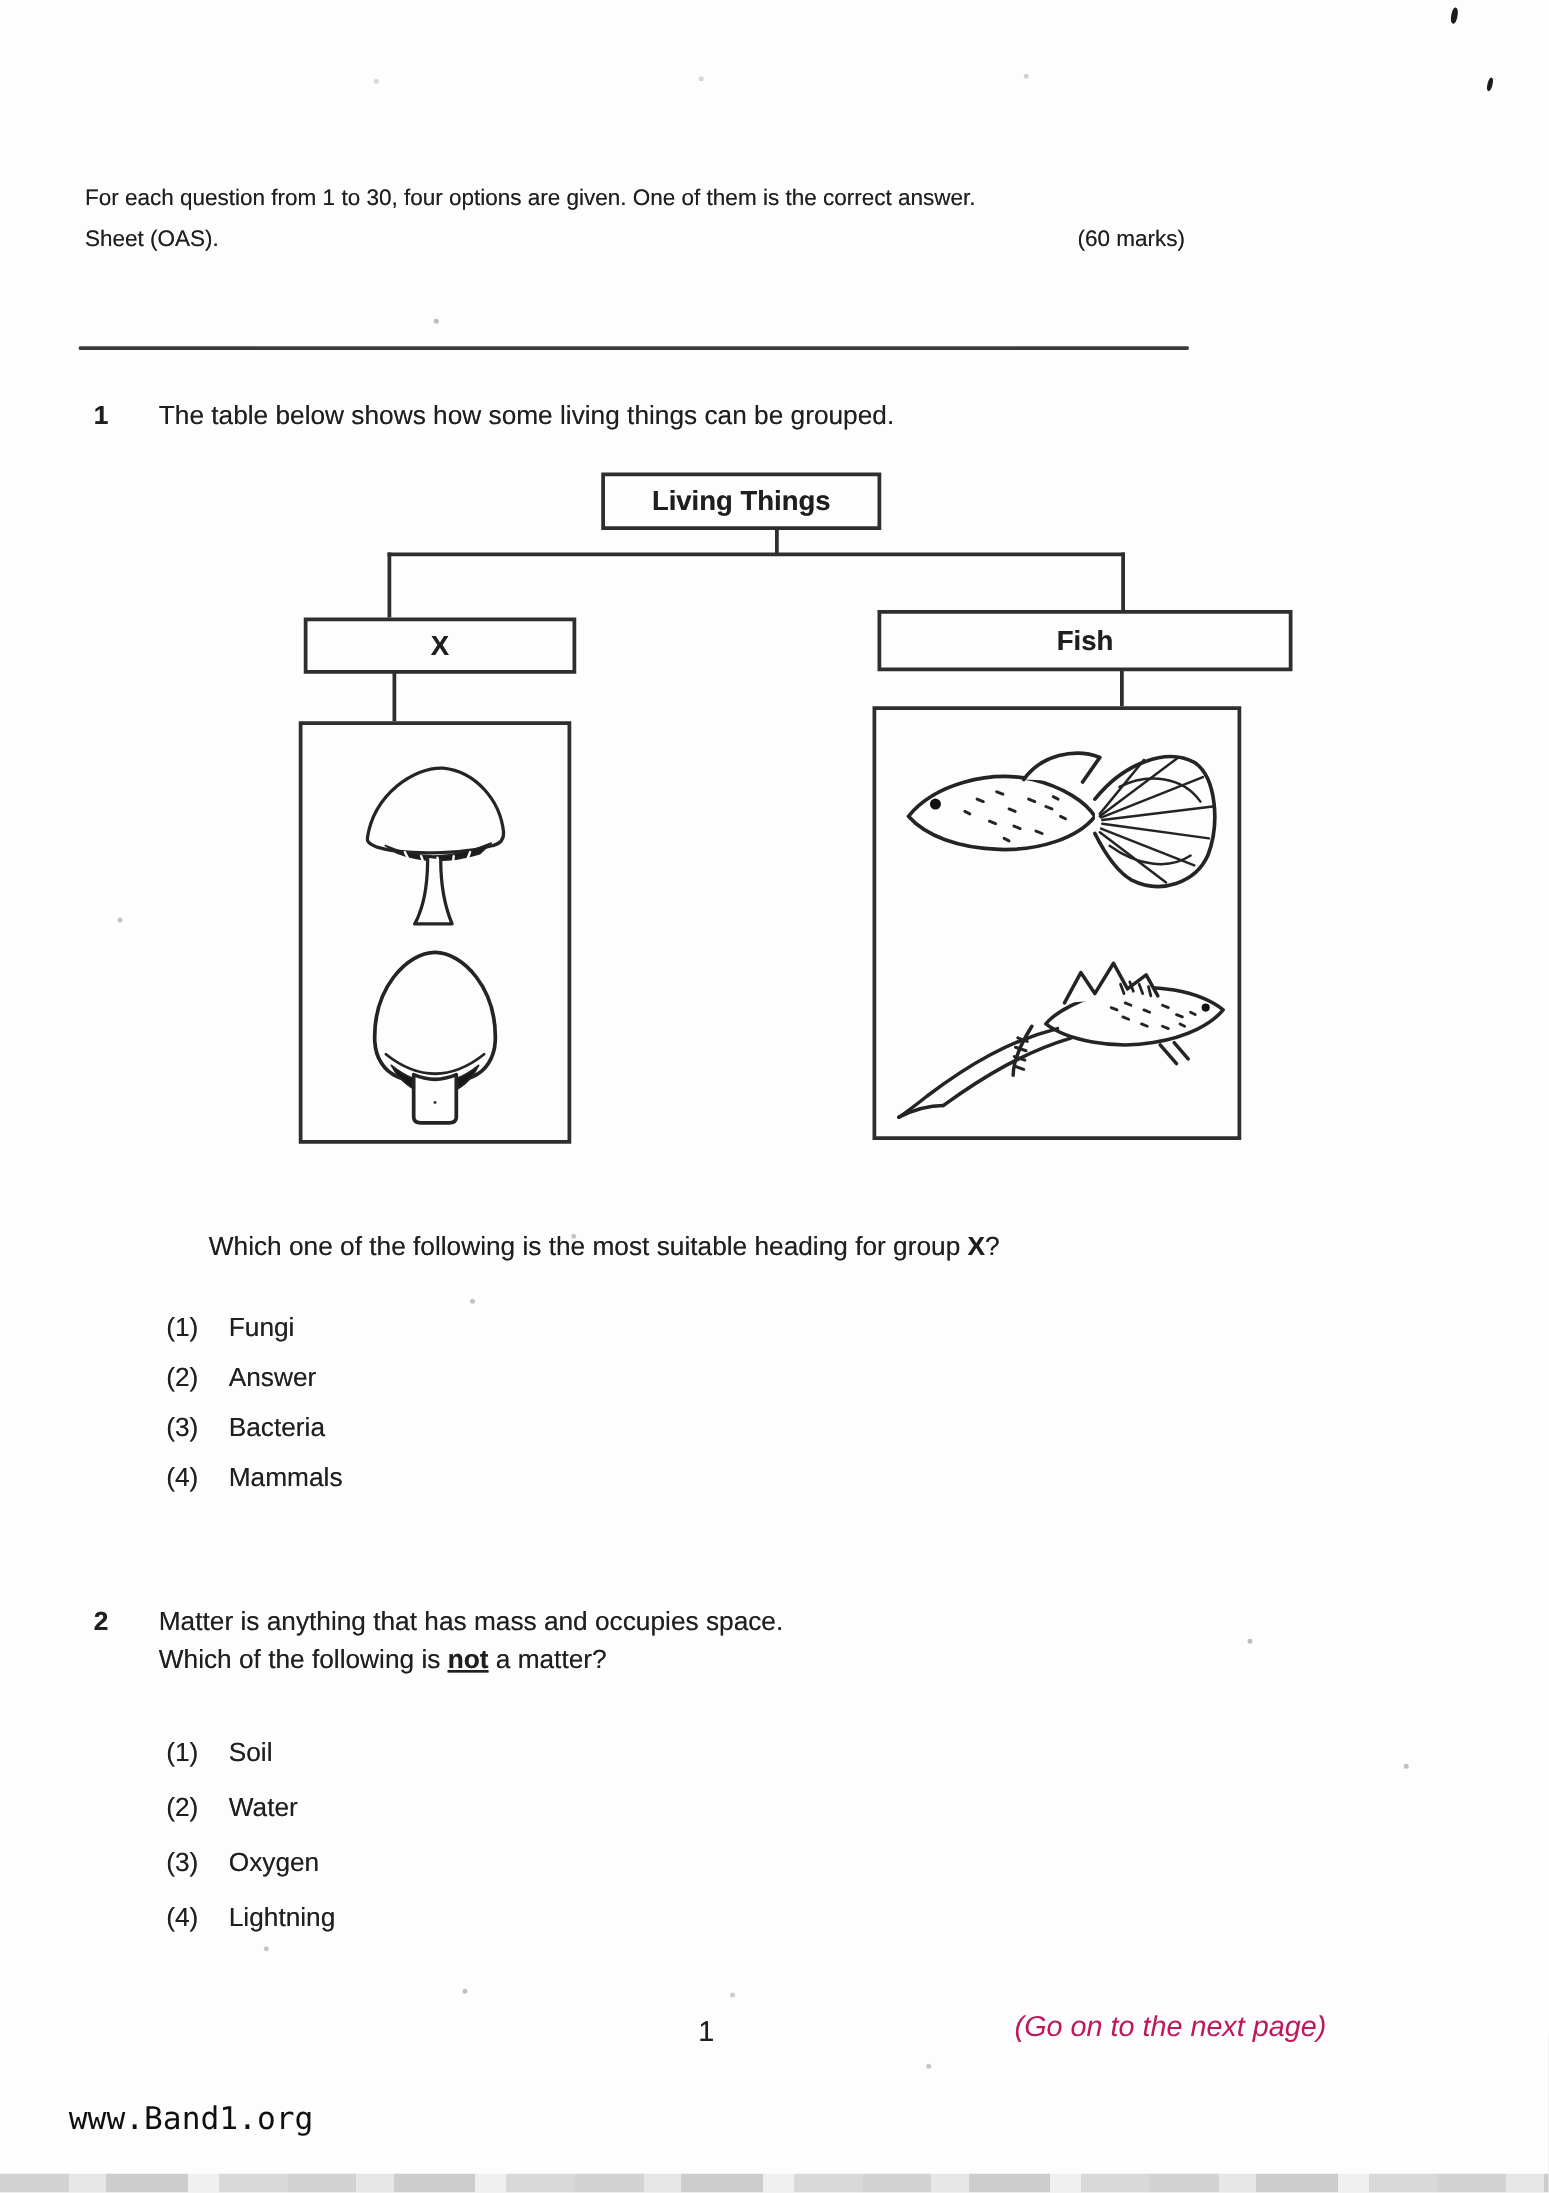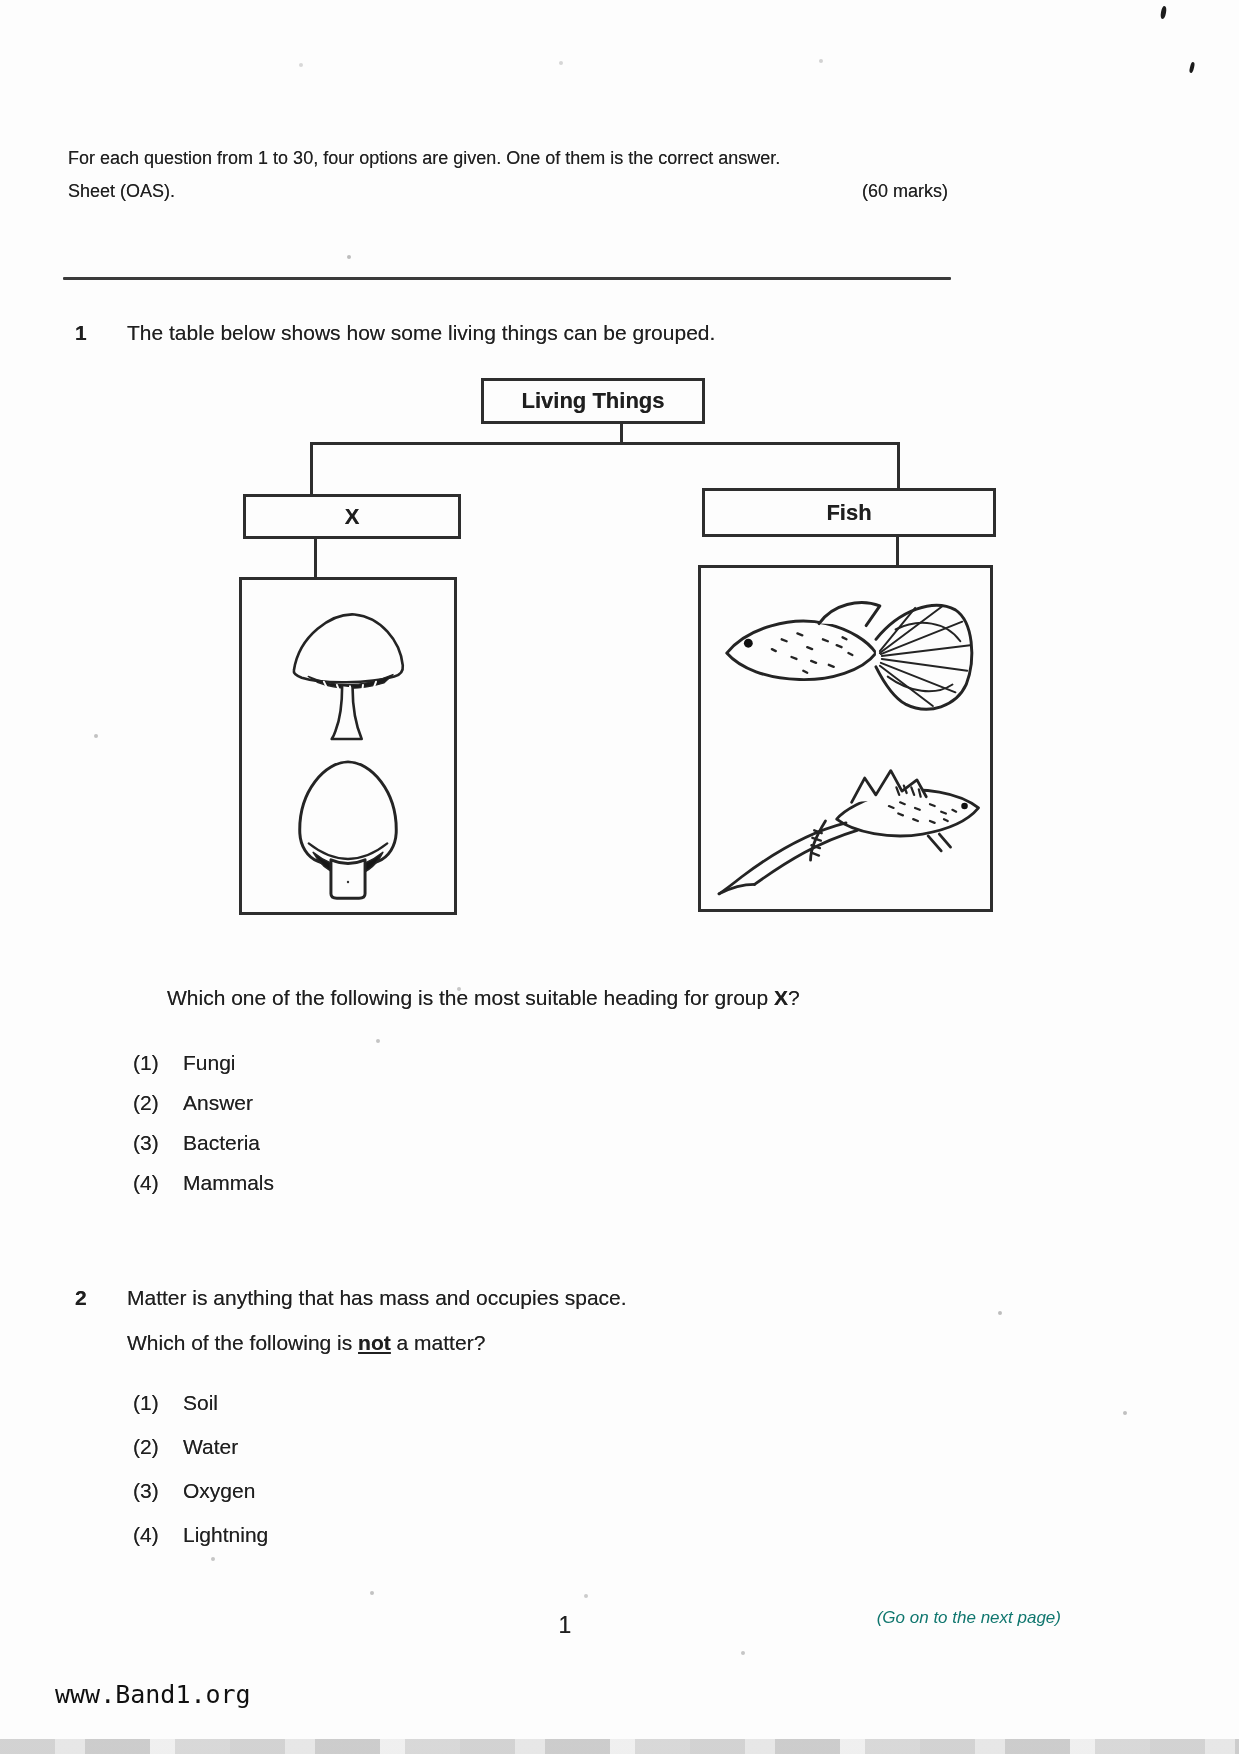--- a/index.html
+++ b/index.html
@@ -13,53 +13,53 @@
   
   .instructions{position:absolute;left:68px;top:142px;width:880px;font-size:18px;line-height:33px;}
   .instructions .iline{display:block;white-space:nowrap;}
   .instructions .line3{display:flex;justify-content:space-between;white-space:nowrap;}
   .rule{position:absolute;left:63px;top:277px;width:888px;height:3px;background:#3b3b3b;border-radius:1px;}
   
   .qrow{position:absolute;display:flex;font-size:21px;line-height:30px;}
   .qnum{font-weight:700;width:52px;flex:0 0 52px;}
   .q1{left:75px;top:318px;}
   .q2{left:75px;top:1283px;}
-  .q2 .qline2{margin-top:15px;}
+  .q2 .qline2{}
   .emph{font-weight:700;text-decoration:underline;}
   .stem{position:absolute;left:127px;top:986px;font-size:21px;margin-left:40px;}
   .stem b{font-weight:700;}
   
   .opts{position:absolute;left:133px;font-size:21px;}
   .opts.q1opts{top:1050px;}
   .opts.q2opts{top:1390px;}
   .optrow{display:flex;}
   .q1opts .optrow{margin-bottom:14px;line-height:26px;}
   .q2opts .optrow{margin-bottom:18px;line-height:26px;}
   .optnum{width:50px;flex:0 0 50px;}
   
   .dbox{position:absolute;border:3px solid #2e2e2e;background:#fdfdfd;
         display:flex;align-items:center;justify-content:center;
         font-weight:700;font-size:22px;}
   .lt-box{left:481px;top:378px;width:224px;height:46px;}
   .x-box{left:243px;top:494px;width:218px;height:45px;}
-  .fish-box{left:702px;top:488px;width:294px;height:49px;text-align:right;}
+  .fish-box{left:702px;top:488px;width:332px;height:49px;text-align:right;}
   .dline{position:absolute;background:#2e2e2e;}
   .stub   {left:620px;top:423px;width:3px;height:21px;}
   .hline  {left:310px;top:442px;width:590px;height:3px;}
   .lvline {left:310px;top:442px;width:3px;height:54px;}
   .rvline {left:897px;top:442px;width:3px;height:48px;}
   .xconn  {left:314px;top:538px;width:3px;height:40px;}
   .fconn  {left:896px;top:536px;width:3px;height:30px;}
   .picbox{position:absolute;border:3px solid #2e2e2e;background:#fdfdfd;
           display:flex;flex-direction:column;align-items:center;justify-content:space-around;padding:6px 0;}
   .left-pic{left:239px;top:577px;width:218px;height:338px;}
   .right-pic{left:698px;top:565px;width:295px;height:347px;}
   
   .pagenum{position:absolute;left:540px;top:1612px;width:50px;text-align:center;font-size:23px;}
-  .goon{position:absolute;right:178px;top:1608px;font-size:17px;font-style:italic;color:#0f766e;}
+  .goon{position:absolute;right:178px;top:1608px;font-size:23px;font-style:italic;color:#be185d;}
   .watermark{position:absolute;left:55px;top:1680px;font-family:"DejaVu Sans Mono",monospace;font-size:25px;color:#101010;}
   .bottombar{position:absolute;left:0;bottom:0;width:100%;height:15px;opacity:.85;
     background:repeating-linear-gradient(90deg,#cbcbcb 0 55px,#e3e3e3 55px 85px,#c4c4c4 85px 150px,#ededed 150px 175px,#d2d2d2 175px 230px);}
   
   .speck{position:absolute;background:#1c1c1c;border-radius:45%;}
   .speck.s1{left:1161px;top:6px;width:5px;height:13px;transform:rotate(10deg);}
   .speck.s2{left:1190px;top:62px;width:4px;height:11px;transform:rotate(14deg);}
   .noise{position:absolute;left:0;top:0;width:2px;height:2px;border-radius:50%;background:transparent;
     box-shadow:348px 256px 0 1px #bdbdbd, 95px 735px 0 1px #c2c2c2, 913px 648px 0 1px #bfbfbf,
                458px 988px 0 1px #c6c6c6, 377px 1040px 0 1px #c4c4c4, 999px 1312px 0 1px #bdbdbd,

